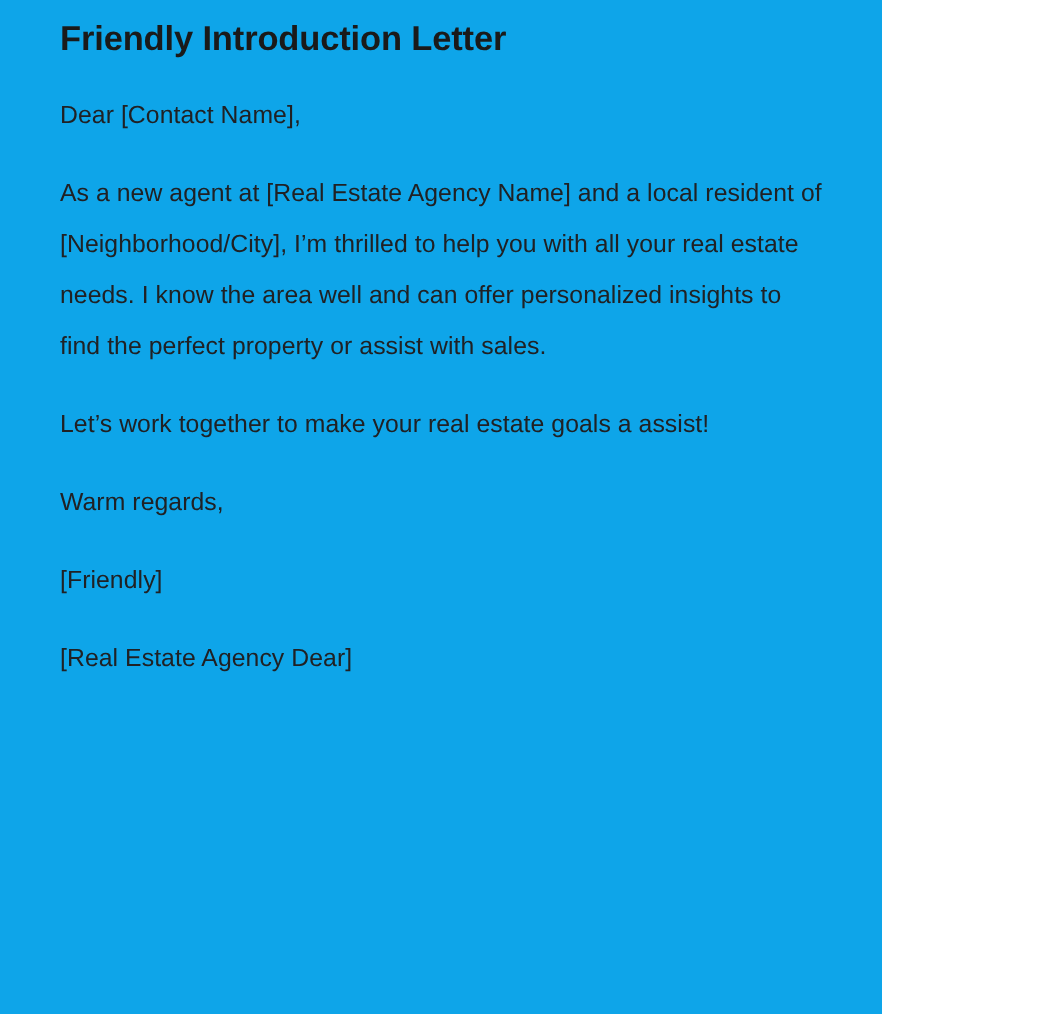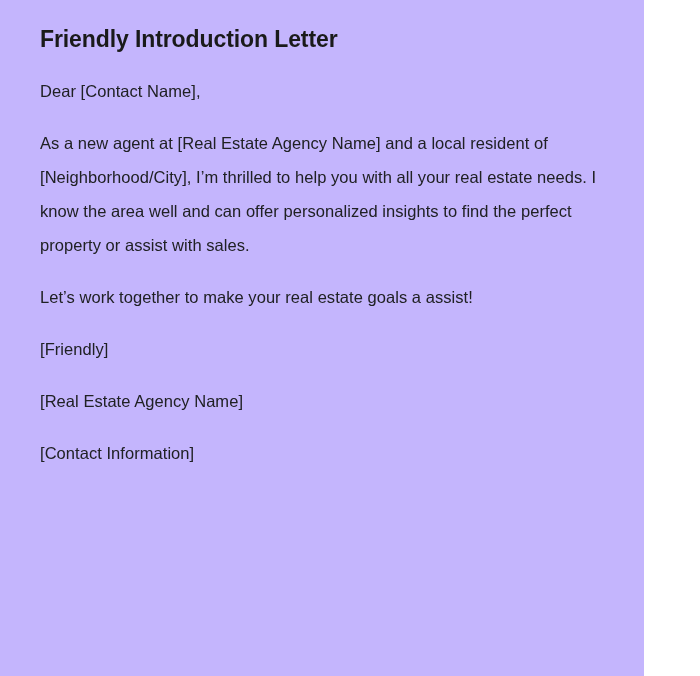--- a/index.html
+++ b/index.html
@@ -9,24 +9,24 @@
   }
   body {
     width: 700px;
     height: 676px;
     font-family: "Liberation Sans", sans-serif;
     color: #202124;
     -webkit-font-smoothing: antialiased;
   }
   .page {
     box-sizing: border-box;
-    width: 644px;
+    width: 588px;
     height: 676px;
-    padding: 22px 40px 0 40px;
-    background: #c4b5fd;
+    padding: 8px 40px 0 40px;
+    background: #0ea5e9;
     overflow: hidden;
   }
   .doc-title {
     font-size: 23px;
     line-height: 34px;
     font-weight: bold;
     letter-spacing: -0.1px;
     color: #1a1a1a;
     margin: 0 0 18px 0;
   }
@@ -45,21 +45,21 @@
 <div class="page">
 
   <h1 class="doc-title">Friendly Introduction Letter</h1>
 
   <p class="para">Dear [Contact Name],</p>
 
   <p class="para">As a new agent at [Real Estate Agency Name] and a local resident of [Neighborhood/City], I’m thrilled to help you with all your real estate needs. I know the area well and can offer personalized insights to find the perfect property or assist with sales.</p>
 
   <p class="para">Let’s work together to make your real estate goals a assist!</p>
 
+  <p class="para">Warm regards,</p>
 
 
   <p class="para">[Friendly]</p>
 
-  <p class="para">[Real Estate Agency Name]</p>
+  <p class="para">[Real Estate Agency Dear]</p>
 
-  <p class="para">[Contact Information]</p>
 
 </div>
 
 </body></html>

